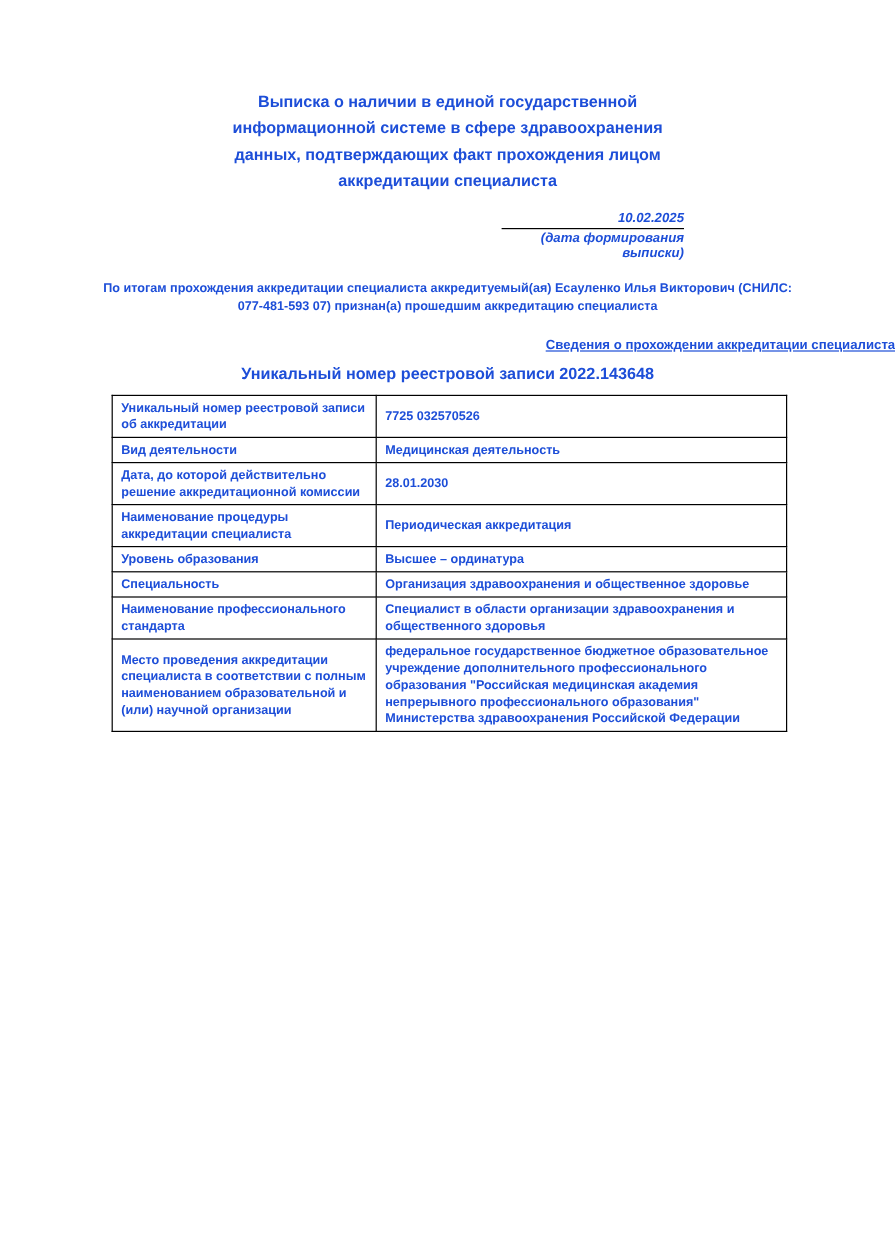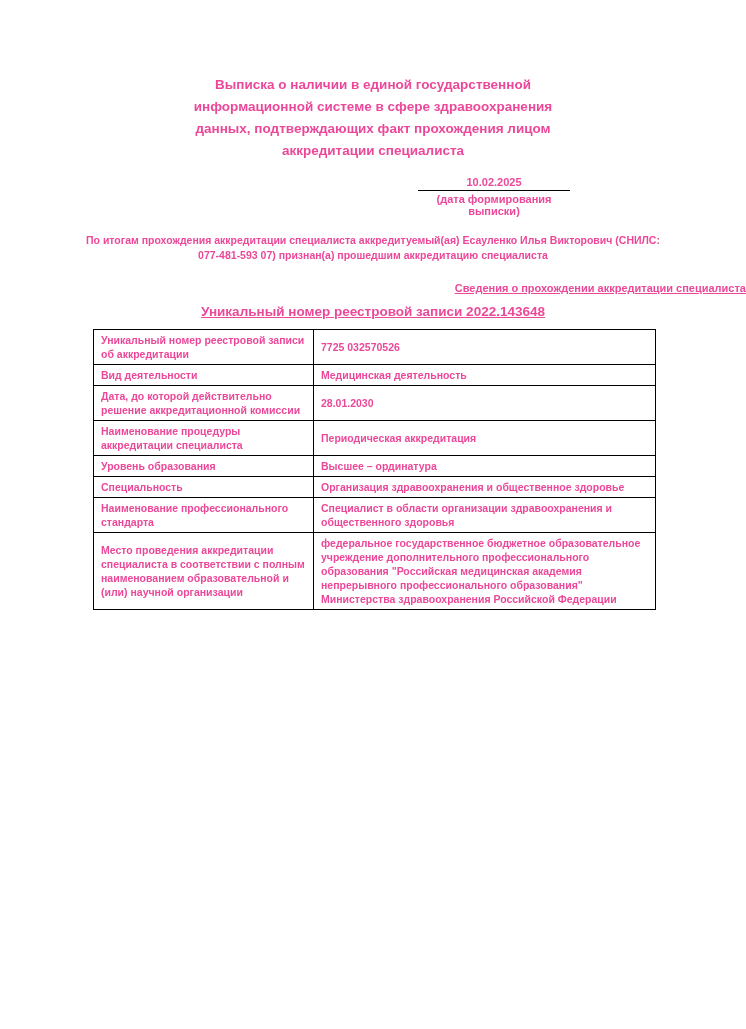--- a/index.html
+++ b/index.html
@@ -5,37 +5,38 @@
   html, body {
     margin: 0;
     padding: 0;
     background: #ffffff;
   }
   .page {
     position: relative;
     width: 746px;
     height: 1029px;
     background: #ffffff;
-    color: #ec4899;
+    color: #1d4ed8;
     font-family: "Liberation Sans", sans-serif;
     font-weight: bold;
     overflow: hidden;
   }
   .doc-title {
     margin: 74px auto 0 auto;
     width: 412px;
     text-align: center;
     font-size: 13.5px;
     line-height: 22px;
     font-weight: bold;
   }
   .date-block {
     margin: 14px 0 0 418px;
     width: 152px;
-    text-align: center;
+    text-align: right;
+    font-style: italic;
   }
   .date-value {
     font-size: 11px;
     line-height: 12px;
     padding-bottom: 2px;
     border-bottom: 1.5px solid #000000;
     font-weight: bold;
   }
   .date-caption {
     font-size: 11px;
@@ -58,21 +59,20 @@
     line-height: 13px;
     text-decoration: underline;
     font-weight: bold;
   }
   .registry-heading {
     margin-top: 8px;
     text-align: center;
     font-size: 13.5px;
     line-height: 17px;
     font-weight: bold;
-    text-decoration: underline;
   }
   table.acc-table {
     margin: 9px 0 0 93px;
     width: 562px;
     border-collapse: collapse;
     table-layout: fixed;
   }
   table.acc-table td {
     box-sizing: border-box;
     border: 1.5px solid #000000;

